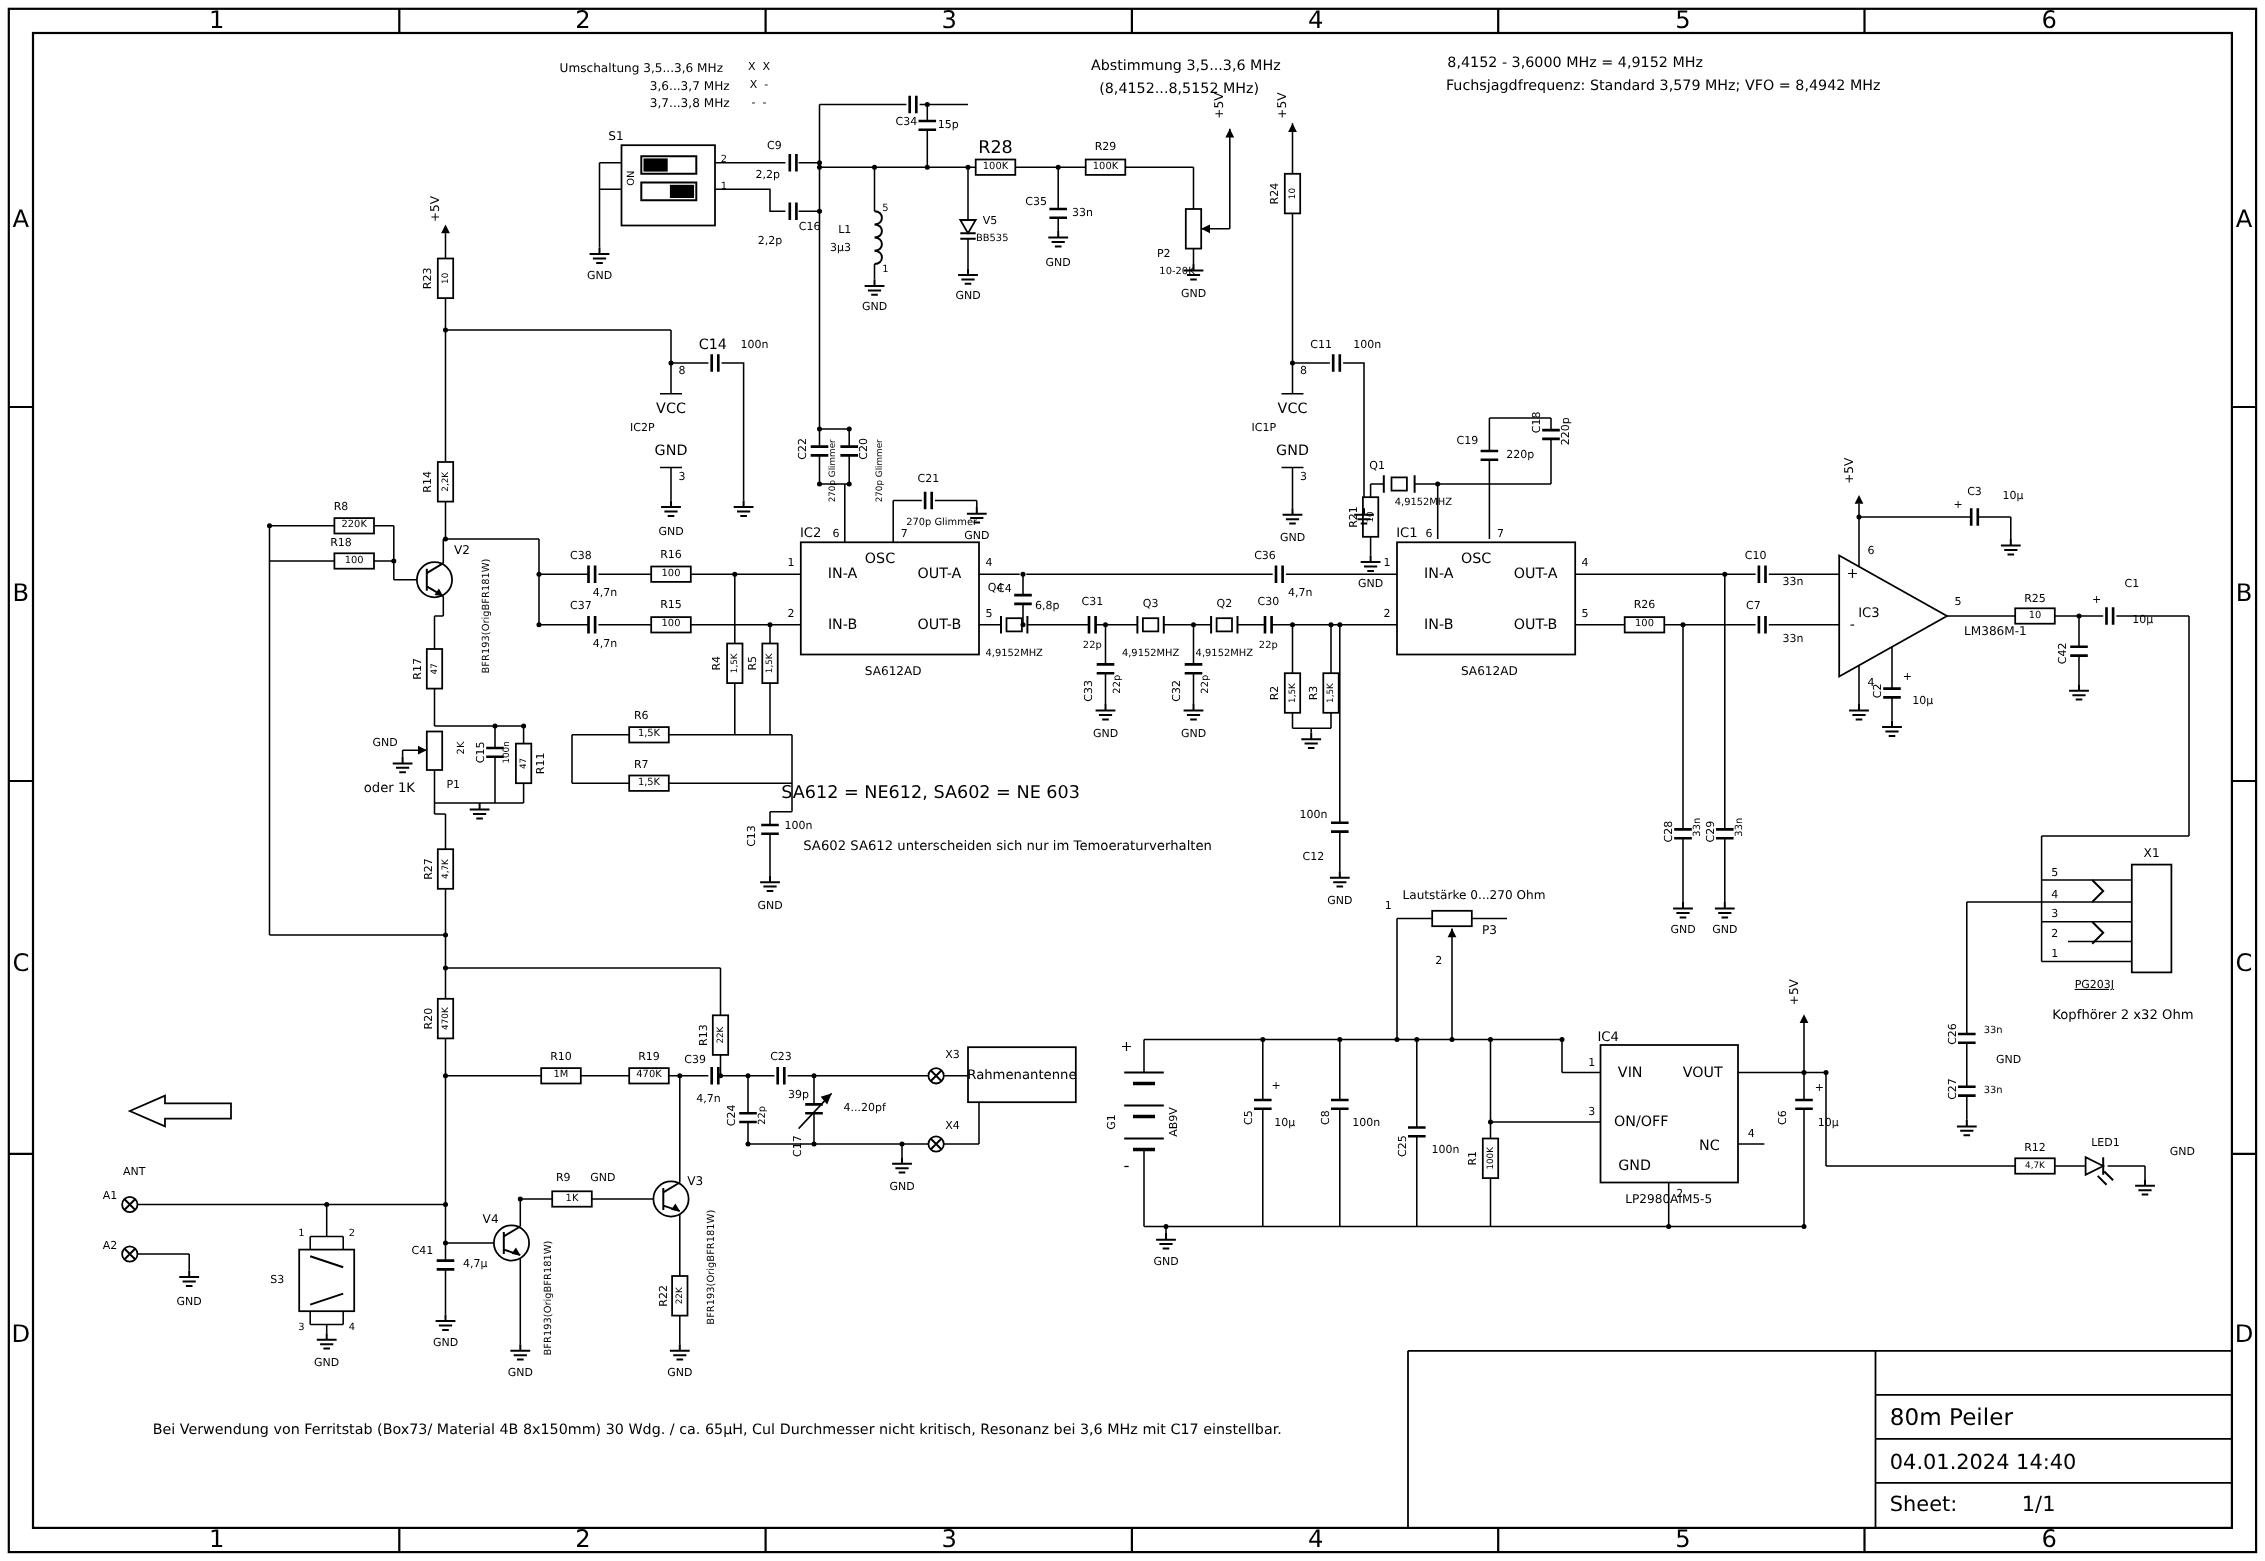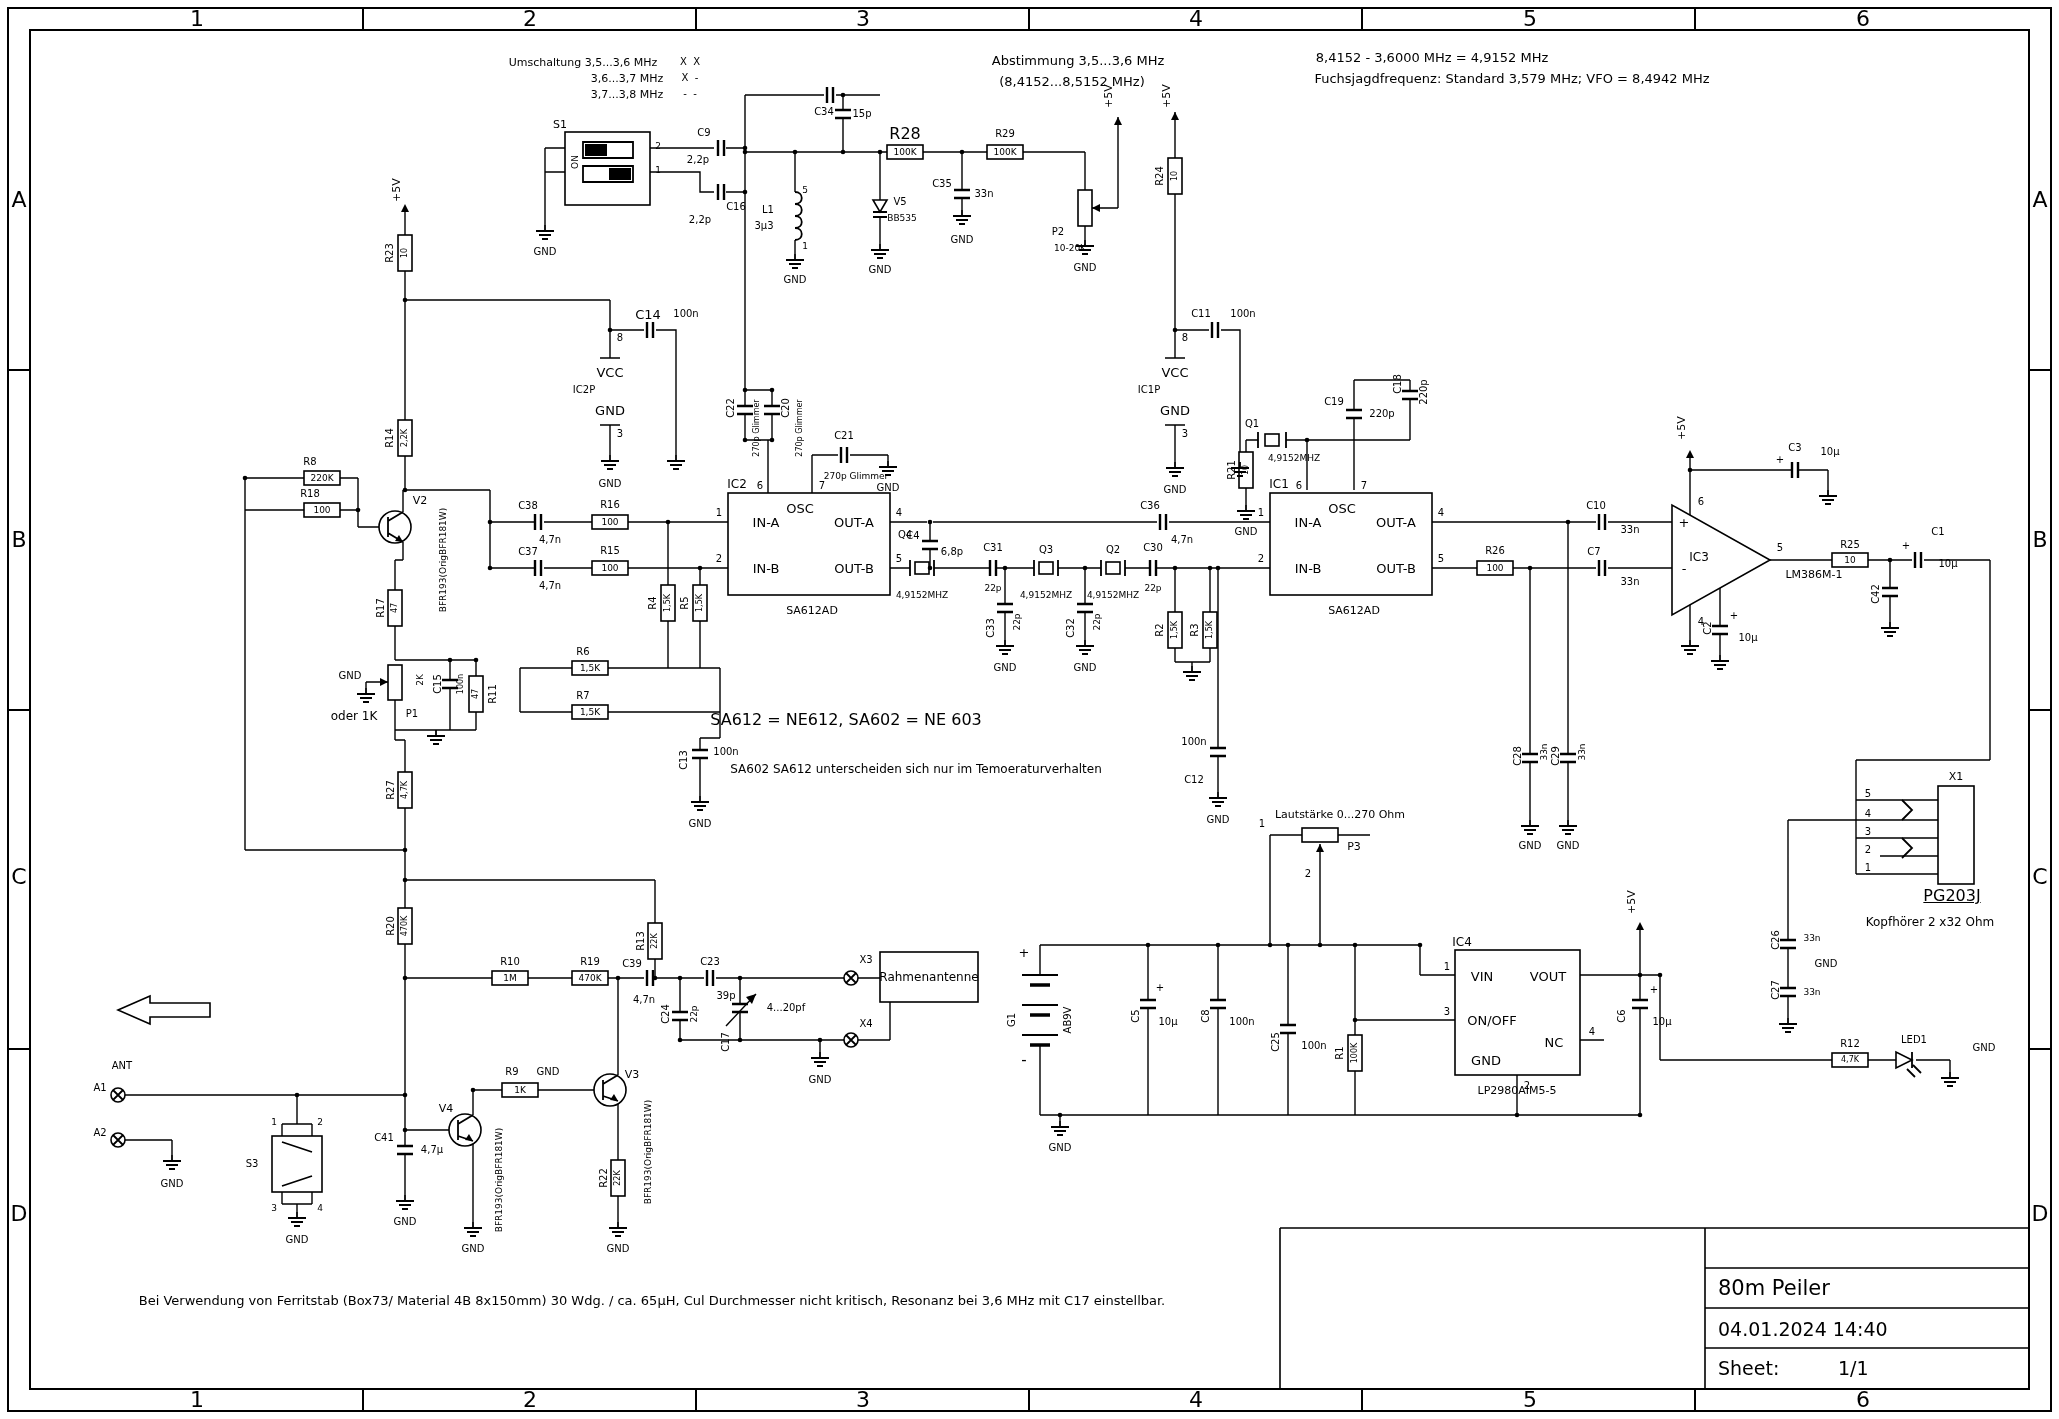--- a/index.html
+++ b/index.html
@@ -531,21 +531,21 @@
       <span class="lbl" style="left: 1850px; top: 1044px; font-size: 10px;">R12</span>
       <span class="lbl" style="left: 1850px; top: 1060px; font-size: 8px;">4,7K</span>
       <span class="lbl" style="left: 1914px; top: 1040px; font-size: 10px;">LED1</span>
       <span class="lbl" style="left: 1984px; top: 1048px; font-size: 10px;">GND</span>
       <span class="lbl" style="left: 1956px; top: 776px; font-size: 11px;">X1</span>
       <span class="lbl" style="left: 1868px; top: 794px; font-size: 10px;">5</span>
       <span class="lbl" style="left: 1868px; top: 814px; font-size: 10px;">4</span>
       <span class="lbl" style="left: 1868px; top: 832px; font-size: 10px;">3</span>
       <span class="lbl" style="left: 1868px; top: 850px; font-size: 10px;">2</span>
       <span class="lbl" style="left: 1868px; top: 868px; font-size: 10px;">1</span>
-      <span class="lbl" style="left: 1952px; top: 896px; font-size: 16px; text-decoration: underline;">PG203J</span>
+      <span class="lbl" style="left: 1904px; top: 896px; font-size: 10px; text-decoration: underline;">PG203J</span>
     </div>
 <div id="border-labels">
       <span class="lbl" style="left: 197px; top: 19px; font-size: 22px;">1</span>
       <span class="lbl" style="left: 197px; top: 1400px; font-size: 22px;">1</span>
       <span class="lbl" style="left: 530px; top: 19px; font-size: 22px;">2</span>
       <span class="lbl" style="left: 530px; top: 1400px; font-size: 22px;">2</span>
       <span class="lbl" style="left: 863px; top: 19px; font-size: 22px;">3</span>
       <span class="lbl" style="left: 863px; top: 1400px; font-size: 22px;">3</span>
       <span class="lbl" style="left: 1196px; top: 19px; font-size: 22px;">4</span>
       <span class="lbl" style="left: 1196px; top: 1400px; font-size: 22px;">4</span>

